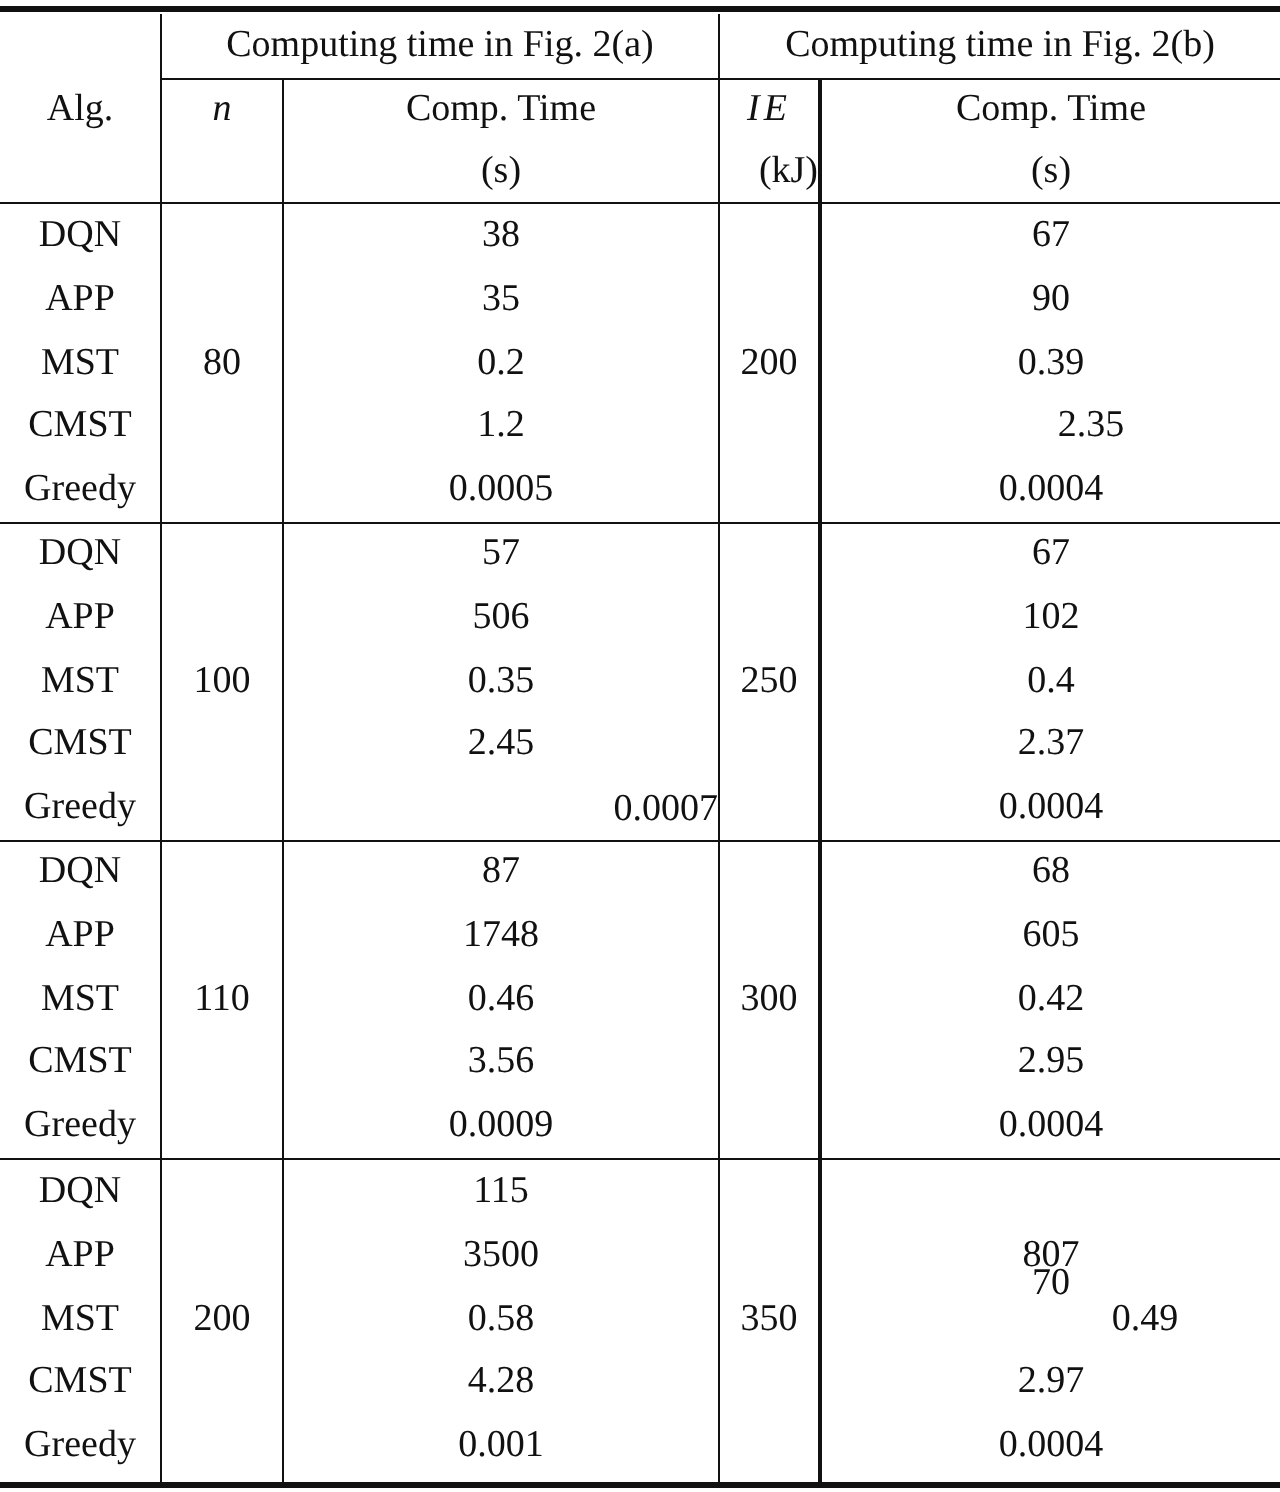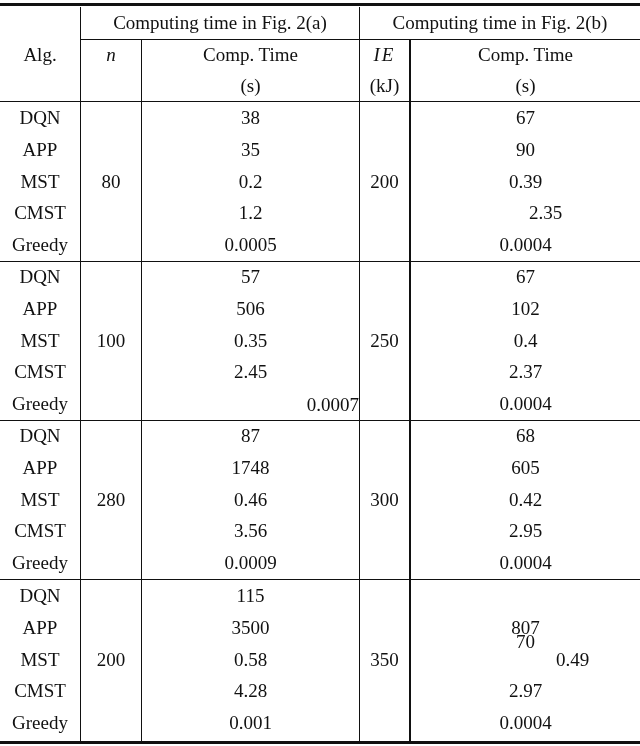--- a/index.html
+++ b/index.html
@@ -28,21 +28,21 @@
   <div class="vl" style="left:359px;top:7px;height:734px;"></div>
   <div class="vl" style="left:409px;top:40px;height:701px;width:2px;"></div>
 
   <div class="t" style="left:0;width:80px;top:44px;">Alg.</div>
   <div class="t" style="left:81px;width:278px;top:12px;">Computing time in Fig. 2(a)</div>
   <div class="t" style="left:360px;width:280px;top:12px;">Computing time in Fig. 2(b)</div>
   <div class="t it" style="left:81px;width:60px;top:44px;">n</div>
   <div class="t" style="left:142px;width:217px;top:44px;">Comp. Time</div>
   <div class="t" style="left:142px;width:217px;top:75px;">(s)</div>
   <div class="t it" style="left:360px;width:49px;top:44px;letter-spacing:2px;">IE</div>
-  <div class="t" style="left:360px;width:49px;top:75px;">(kJ)</div>
+  <div class="t" style="left:360px;width:49px;top:75px;text-align:right;">(kJ)</div>
   <div class="t" style="left:411px;width:229px;top:44px;">Comp. Time</div>
   <div class="t" style="left:411px;width:229px;top:75px;">(s)</div>
 
   <div id="body-rows">
       <div class="t" style="left: 0px; width: 80px; top: 107px;">DQN</div>
       <div class="t" style="left: 142px; width: 217px; top: 107px;">38</div>
       <div class="t" style="left: 411px; width: 229px; top: 107px;">67</div>
       <div class="t" style="left: 0px; width: 80px; top: 138.8px;">APP</div>
       <div class="t" style="left: 142px; width: 217px; top: 138.8px;">35</div>
       <div class="t" style="left: 411px; width: 229px; top: 138.8px;">90</div>
@@ -82,21 +82,21 @@
       <div class="t" style="left: 411px; width: 229px; top: 456.8px;">605</div>
       <div class="t" style="left: 0px; width: 80px; top: 488.6px;">MST</div>
       <div class="t" style="left: 142px; width: 217px; top: 488.6px;">0.46</div>
       <div class="t" style="left: 411px; width: 229px; top: 488.6px;">0.42</div>
       <div class="t" style="left: 0px; width: 80px; top: 520.4px;">CMST</div>
       <div class="t" style="left: 142px; width: 217px; top: 520.4px;">3.56</div>
       <div class="t" style="left: 411px; width: 229px; top: 520.4px;">2.95</div>
       <div class="t" style="left: 0px; width: 80px; top: 552.2px;">Greedy</div>
       <div class="t" style="left: 142px; width: 217px; top: 552.2px;">0.0009</div>
       <div class="t" style="left: 411px; width: 229px; top: 552.2px;">0.0004</div>
-      <div class="t" style="left: 81px; width: 60px; top: 488.6px;">280</div>
+      <div class="t" style="left: 81px; width: 60px; top: 488.6px;">110</div>
       <div class="t" style="left: 360px; width: 49px; top: 488.6px;">300</div>
       <div class="t" style="left: 0px; width: 80px; top: 585px;">DQN</div>
       <div class="t" style="left: 142px; width: 217px; top: 585px;">115</div>
       <div class="t" style="left: 411px; width: 229px; top: 585px; margin-top: 46px;">70</div>
       <div class="t" style="left: 0px; width: 80px; top: 616.8px;">APP</div>
       <div class="t" style="left: 142px; width: 217px; top: 616.8px;">3500</div>
       <div class="t" style="left: 411px; width: 229px; top: 616.8px;">807</div>
       <div class="t" style="left: 0px; width: 80px; top: 648.6px;">MST</div>
       <div class="t" style="left: 142px; width: 217px; top: 648.6px;">0.58</div>
       <div class="t" style="left: 411px; width: 229px; top: 648.6px; margin-left: 47px;">0.49</div>

